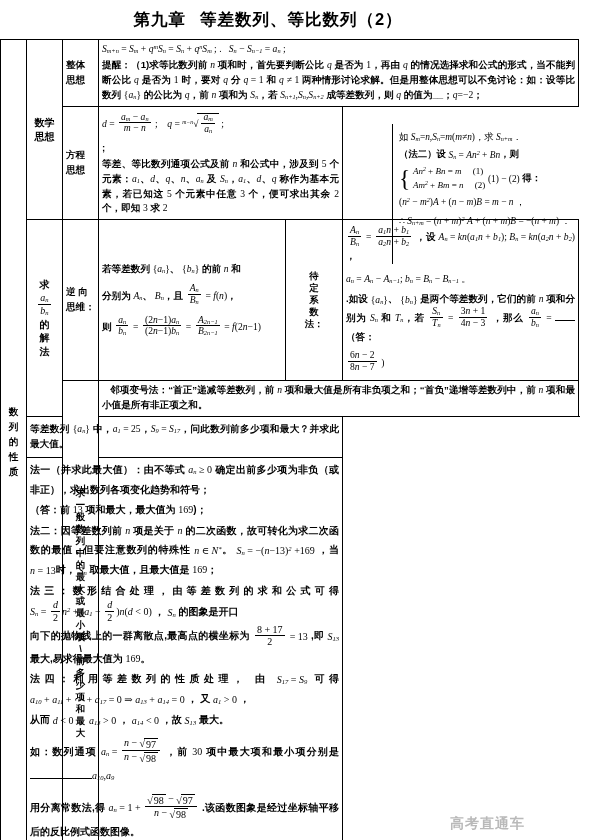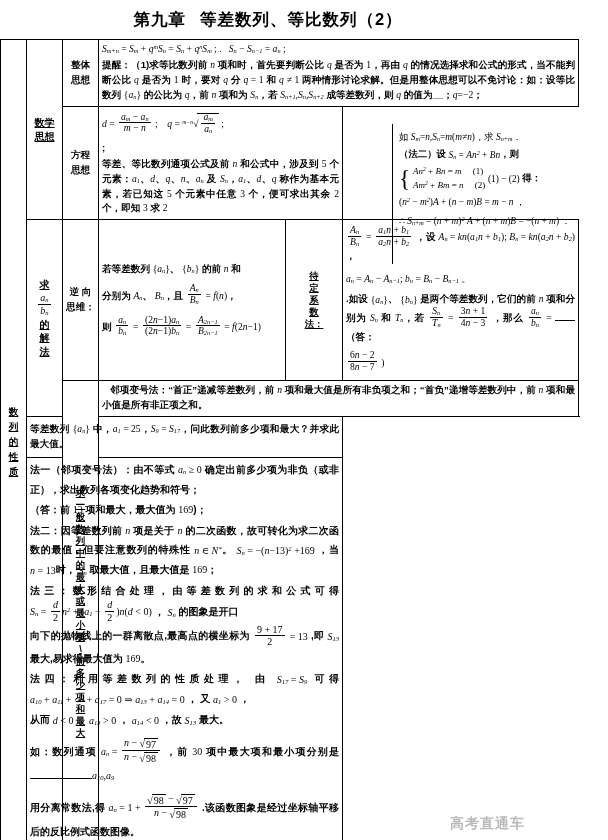--- a/index.html
+++ b/index.html
@@ -37,28 +37,26 @@
 
   
   .vcol{
     text-align:center;
     font-family:"Liberation Sans","DejaVu Sans",sans-serif;
     font-weight:bold;
     font-size:11px;
     line-height:1.42;
     letter-spacing:0px;
     padding:2px 1px;
-    text-decoration:underline;
   }
   .vcol .ch{display:block;}
   .vcol.small{font-size:10px;line-height:1.35;}
   .vcol.tiny{font-size:9.4px;line-height:1.28;}
 
   .lbl{
-    text-align:center;
     font-family:"Liberation Sans","DejaVu Sans",sans-serif;
     font-weight:bold;
     font-size:10.3px;
     line-height:1.4;
     padding:3px 2px;
   }
   .lbl .ln{display:block;}
 
   .cell{
     font-family:"Liberation Sans","DejaVu Sans",sans-serif;
@@ -252,25 +250,25 @@
     </tr>
 
     <tr>
       <td class="cell" colspan="4">
         <p style="margin:3px 0">等差数列 <span class="mrow">{<i class="v">a</i><sub>n</sub>}</span> 中，<span class="mrow"><i class="v">a</i><sub>1</sub> = 25</span>，<span class="mrow"><i class="v">S</i><sub>9</sub> = <i class="v">S</i><sub>17</sub></span>，问此数列前多少项和最大？并求此最大值。</p>
       </td>
     </tr>
 
     <tr>
       <td class="cell" colspan="4" style="font-size:10px;line-height:1.95">
-        <p><span>法一（邻项变号法）：</span>由不等式 <span class="mrow"><i class="v">a</i><sub>n</sub> ≥ 0</span> 确定出前多少项为非负（或非正），求出数列各项变化趋势和符号；</p>
+        <p><span>法一（并求此最大值）：</span>由不等式 <span class="mrow"><i class="v">a</i><sub>n</sub> ≥ 0</span> 确定出前多少项为非负（或非正），求出数列各项变化趋势和符号；</p>
         <p>（答：前 <span class="mn">13</span> 项和最大，最大值为 <span class="mn">169</span>)；</p>
         <p><span>法二：</span>因等差数列前 <i class="v">n</i> 项是关于 <i class="v">n</i> 的二次函数，故可转化为求二次函数的最值，但要注意数列的特殊性 <span class="mrow"><i class="v">n</i> ∈ <i class="v">N</i><sup>*</sup></span>。 <span class="mrow"><i class="v">S</i><sub>n</sub> = −(<i class="v">n</i>−13)<sup>2</sup> +169</span> ，当 <span class="mrow"><i class="v">n</i> = 13</span>时， <span class="mrow"><i class="v">S</i><sub>n</sub></span> 取最大值，且最大值是 <span class="mn">169</span>；</p>
         <p><span>法三：</span>数形结合处理，由等差数列的求和公式可得 <span class="mrow"><i class="v">S</i><sub>n</sub> = <span class="frac"><span class="num"><i class="v">d</i></span><span class="den">2</span></span><i class="v">n</i><sup>2</sup> + (<i class="v">a</i><sub>1</sub> − <span class="frac"><span class="num"><i class="v">d</i></span><span class="den">2</span></span>)<i class="v">n</i>(<i class="v">d</i> &lt; 0)</span> ， <span class="mrow"><i class="v">S</i><sub>n</sub></span> 的图象是开口</p>
-        <p>向下的抛物线上的一群离散点,最高点的横坐标为 <span class="frac"><span class="num">9 + 17</span><span class="den">2</span></span> <span class="mrow">= 13</span> ,即 <span class="mrow"><i class="v">S</i><sub>13</sub></span> 最大,易求得最大值为 <span class="mn">169</span>。</p>
+        <p>向下的抛物线上的一群离散点,最高点的横坐标为 <span class="frac"><span class="num">8 + 17</span><span class="den">2</span></span> <span class="mrow">= 13</span> ,即 <span class="mrow"><i class="v">S</i><sub>13</sub></span> 最大,易求得最大值为 <span class="mn">169</span>。</p>
         <p><span>法四：</span>利用等差数列的性质处理， 由 <span class="mrow"><i class="v">S</i><sub>17</sub> = <i class="v">S</i><sub>9</sub></span> 可得 <span class="mrow"><i class="v">a</i><sub>10</sub> + <i class="v">a</i><sub>11</sub> + ⋯ + <i class="v">a</i><sub>17</sub> = 0 ⇒ <i class="v">a</i><sub>13</sub> + <i class="v">a</i><sub>14</sub> = 0</span> ， 又 <span class="mrow"><i class="v">a</i><sub>1</sub> &gt; 0</span> ，</p>
         <p>从而 <span class="mrow"><i class="v">d</i> &lt; 0</span> ， <span class="mrow"><i class="v">a</i><sub>13</sub> &gt; 0</span> ， <span class="mrow"><i class="v">a</i><sub>14</sub> &lt; 0</span> ，故 <span class="mrow"><i class="v">S</i><sub>13</sub></span> 最大。</p>
         <p style="margin-top:8px"><span>如：</span>数列通项 <span class="mrow"><i class="v">a</i><sub>n</sub> = <span class="frac"><span class="num"><i class="v">n</i> − <span class="sqrt"><span class="rad">√</span><span class="bod">97</span></span></span><span class="den"><i class="v">n</i> − <span class="sqrt"><span class="rad">√</span><span class="bod">98</span></span></span></span></span> ，前 <span class="mn">30</span> 项中最大项和最小项分别是<span class="blank"></span><span class="mrow"><i class="v">a</i><sub>10</sub>,<i class="v">a</i><sub>9</sub></span></p>
         <p style="margin-top:9px">用分离常数法,得 <span class="mrow"><i class="v">a</i><sub>n</sub> = 1 + <span class="frac"><span class="num"><span class="sqrt"><span class="rad">√</span><span class="bod">98</span></span> − <span class="sqrt"><span class="rad">√</span><span class="bod">97</span></span></span><span class="den"><i class="v">n</i> − <span class="sqrt"><span class="rad">√</span><span class="bod">98</span></span></span></span></span> .该函数图象是经过坐标轴平移后的反比例式函数图像。</p>
       </td>
     </tr>
 
     </tbody>
   </table>
 

